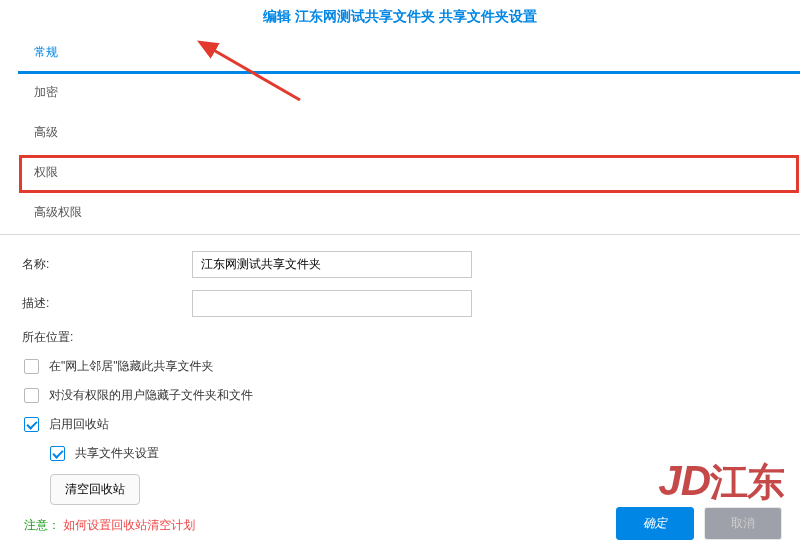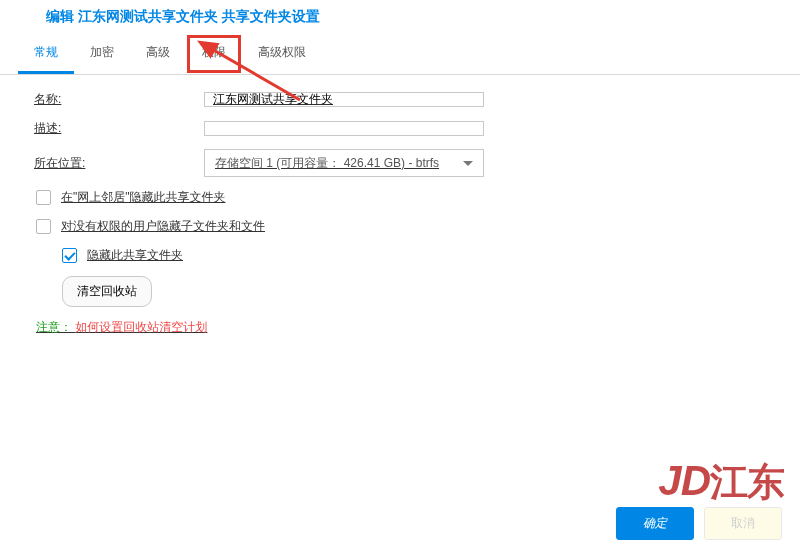--- a/index.html
+++ b/index.html
@@ -1,41 +1,41 @@
 <!DOCTYPE html>
 <html><head>
   <meta charset="utf-8">
   <style>
     * { box-sizing: border-box; margin: 0; padding: 0; }
     body { font-family: "Microsoft YaHei", Arial, sans-serif; font-size: 12px; color: #333; background: #fff; width: 800px; height: 550px; position: relative; overflow: hidden; }
-    .header { padding: 8px 0; margin-left: 46px; }
+    .header { text-align: center; padding: 8px 0; }
     .header-title { color: #0086e5; font-size: 14px; font-weight: bold; }
-    .tabs { display: flex; border-bottom: 1px solid #d9d9d9; padding-left: 18px; }
+    .tabs { display: flex; border-bottom: 1px solid #d9d9d9; padding-left: 18px; flex-direction: column; }
     .tab { padding: 10px 16px 10px; color: #555; cursor: pointer; border-bottom: 3px solid transparent; position: relative; }
     .tab.active { color: #0086e5; border-bottom-color: #0086e5; }
     .tab.highlighted { outline: 3px solid #e23a2e; outline-offset: -4px; }
-    .form-area { padding: 16px 34px; text-decoration: underline; }
+    .form-area { padding: 16px 22px; }
     .form-row { display: flex; align-items: center; margin-bottom: 12px; }
     .form-label { width: 170px; color: #333; }
-    .text-input { width: 280px; height: 15px; border: 1px solid #c9c9c9; padding: 0 8px; font-size: 12px; }
+    .text-input { width: 280px; height: 27px; border: 1px solid #c9c9c9; padding: 0 8px; font-size: 12px; }
     .select-wrap { width: 280px; height: 28px; border: 1px solid #c9c9c9; display: flex; align-items: center; justify-content: space-between; padding: 0 10px; color: #555; cursor: pointer; }
     .chevron { width: 0; height: 0; border-left: 5px solid transparent; border-right: 5px solid transparent; border-top: 5px solid #777; }
     .check-row { display: flex; align-items: center; margin-bottom: 12px; padding-left: 2px; }
     .check-row.indent { padding-left: 28px; }
     .chk { width: 15px; height: 15px; border: 1px solid #b8b8b8; border-radius: 2px; margin-right: 10px; cursor: pointer; display: inline-flex; align-items: center; justify-content: center; background: #fff; }
     .chk.checked { border-color: #0086e5; }
     .chk.checked::after { content: ""; display: block; width: 4px; height: 8px; border: solid #0086e5; border-width: 0 2px 2px 0; transform: rotate(45deg); margin-top: -2px; }
-    .btn-small { border: 1px solid #c9c9c9; background: #fafafa; padding: 6px 14px; cursor: pointer; font-size: 12px; border-radius: 10px; margin-left: 28px; }
+    .btn-small { border: 1px solid #c9c9c9; background: #fafafa; padding: 6px 14px; cursor: pointer; font-size: 12px; border-radius: 4px; margin-left: 28px; }
     .notice { margin-top: 12px; padding-left: 2px; }
     .notice-label { color: #1a9e1a; }
     .notice-link { color: #ef4444; cursor: pointer; }
     .footer { position: absolute; bottom: 10px; right: 18px; display: flex; gap: 10px; }
     .btn { padding: 7px 26px; font-size: 12px; border-radius: 3px; cursor: pointer; border: 1px solid transparent; }
     .btn-primary { background: #0086e5; color: #fff; border-color: #0086e5; font-style: italic; }
-    .btn-default { background: #fef9c3; color: #888; border-color: #c9c9c9; opacity: 0.4; }
+    .btn-default { background: #0f172a; color: #888; border-color: #c9c9c9; opacity: 0.4; }
     .watermark { position: absolute; right: 16px; bottom: 48px; text-align: right; pointer-events: none; }
     .wm-top { font-weight: 900; font-style: italic; font-size: 42px; color: #b91c1c; letter-spacing: -1px; line-height: 1; opacity: 0.8; margin-top: 8px; }
     .wm-top .cn { font-style: normal; font-weight: 800; font-size: 38px; }
     .wm-sub { font-size: 13px; font-weight: 900; color: #1a6bbf; letter-spacing: 1px; opacity: 0.8; }
     .attribution { position: absolute; bottom: 16px; right: 115px; font-size: 11px; color: #aaa; opacity: 0.5; }
     .arrow-svg { position: absolute; left: 190px; top: 40px; pointer-events: none; }
   </style>
 </head>
 <body>
 
@@ -64,37 +64,37 @@
   <div class="form-row">
     <div class="form-label">名称:</div>
     <input class="text-input" value="江东网测试共享文件夹" style="">
   </div>
   <div class="form-row">
     <div class="form-label">描述:</div>
     <input class="text-input" value="" style="">
   </div>
   <div class="form-row">
     <div class="form-label">所在位置:</div>
-    <div class="select-wrap">
-      <span>存储空间 1 (可用容量： 426.41 GB) - btrfs</span>
-      <span class="chevron"></span>
-    </div>
   </div>
 
   <div class="check-row">
     <span class="chk"></span>
     <span>在"网上邻居"隐藏此共享文件夹</span>
   </div>
   <div class="check-row">
     <span class="chk"></span>
     <span>对没有权限的用户隐藏子文件夹和文件</span>
   </div>
+  <div class="check-row">
+    <span class="chk checked"></span>
+    <span>启用回收站</span>
+  </div>
   <div class="check-row indent">
     <span class="chk checked"></span>
-    <span>隐藏此共享文件夹</span>
+    <span>共享文件夹设置</span>
   </div>
   <div style="margin-bottom:12px;">
     <button class="btn-small">清空回收站</button>
   </div>
   <div class="notice">
     <span class="notice-label">注意：</span>
     <span class="notice-link">如何设置回收站清空计划</span>
   </div>
 </div>
 

